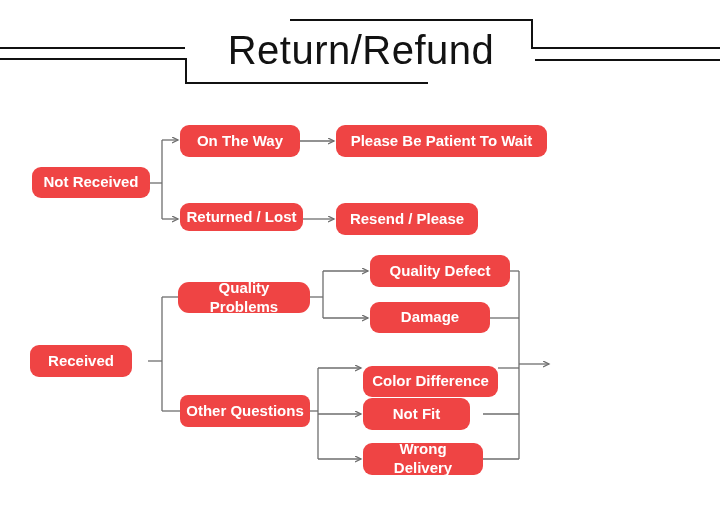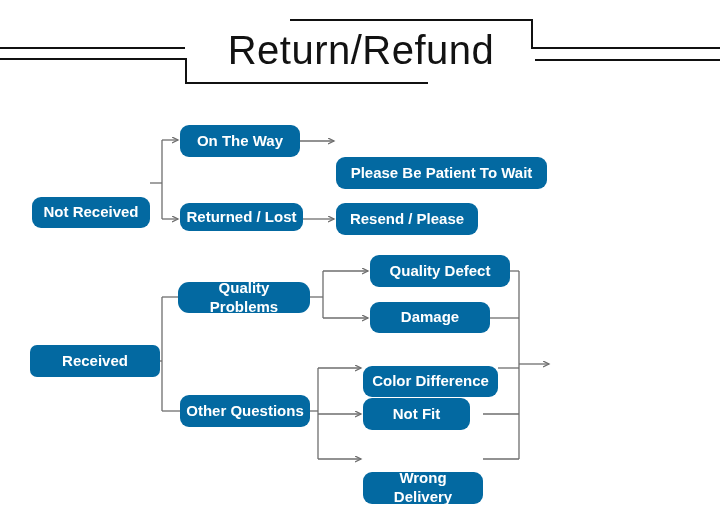--- a/index.html
+++ b/index.html
@@ -18,46 +18,46 @@
     left:181px;top:28px;width:360px;
     text-align:center;
     font-size:40px;
     font-weight:400;
     letter-spacing:.5px;
     color:#121212;
   }
   
   .node{
     position:absolute;
-    background:#0369a1;
+    background:#ef4444;
     border-radius:9px;
     color:#ffffff;
     font-size:15px;
     font-weight:700;
     display:flex;
     align-items:center;
     justify-content:center;
     text-align:center;
     line-height:1.25;
     padding:0 6px;
     box-sizing:border-box;
   }
-  .n-not-received   {left:32px; top:167px;width:118px;height:31px;margin-top:30px;}
+  .n-not-received   {left:32px; top:167px;width:118px;height:31px;}
   .n-on-the-way     {left:180px;top:125px;width:120px;height:32px;}
-  .n-please-wait    {left:336px;top:125px;width:211px;height:32px;margin-top:32px;}
+  .n-please-wait    {left:336px;top:125px;width:211px;height:32px;}
   .n-returned-lost  {left:180px;top:203px;width:123px;height:28px;}
   .n-resend-refund  {left:336px;top:203px;width:142px;height:32px;}
   .n-quality-problems{left:178px;top:282px;width:132px;height:31px;border-radius:11px;}
   .n-quality-defect {left:370px;top:255px;width:140px;height:32px;}
   .n-damage         {left:370px;top:302px;width:120px;height:31px;}
-  .n-received       {left:30px; top:345px;width:130px;height:32px;border-radius:7px;}
+  .n-received       {left:30px; top:345px;width:102px;height:32px;}
   .n-color-difference{left:363px;top:353px;width:135px;height:31px;margin-top:13px;}
-  .n-other-questions{left:180px;top:395px;width:130px;height:32px;}
+  .n-other-questions{left:180px;top:395px;width:130px;height:32px;border-radius:8px;}
   .n-not-fit        {left:363px;top:398px;width:107px;height:32px;}
-  .n-wrong-delivery {left:363px;top:443px;width:120px;height:32px;margin-top:29px;}
+  .n-wrong-delivery {left:363px;top:443px;width:120px;height:32px;}
   .n-discount       {left:551px;top:342px;width:151px;height:42px;}
   
   .connectors{position:absolute;left:0;top:0;}
 </style>
 </head>
 <body>
 
 <div id="stage">
 
   <div class="orn" style="left:290px;top:19px;width:243px;height:2px;"></div>

